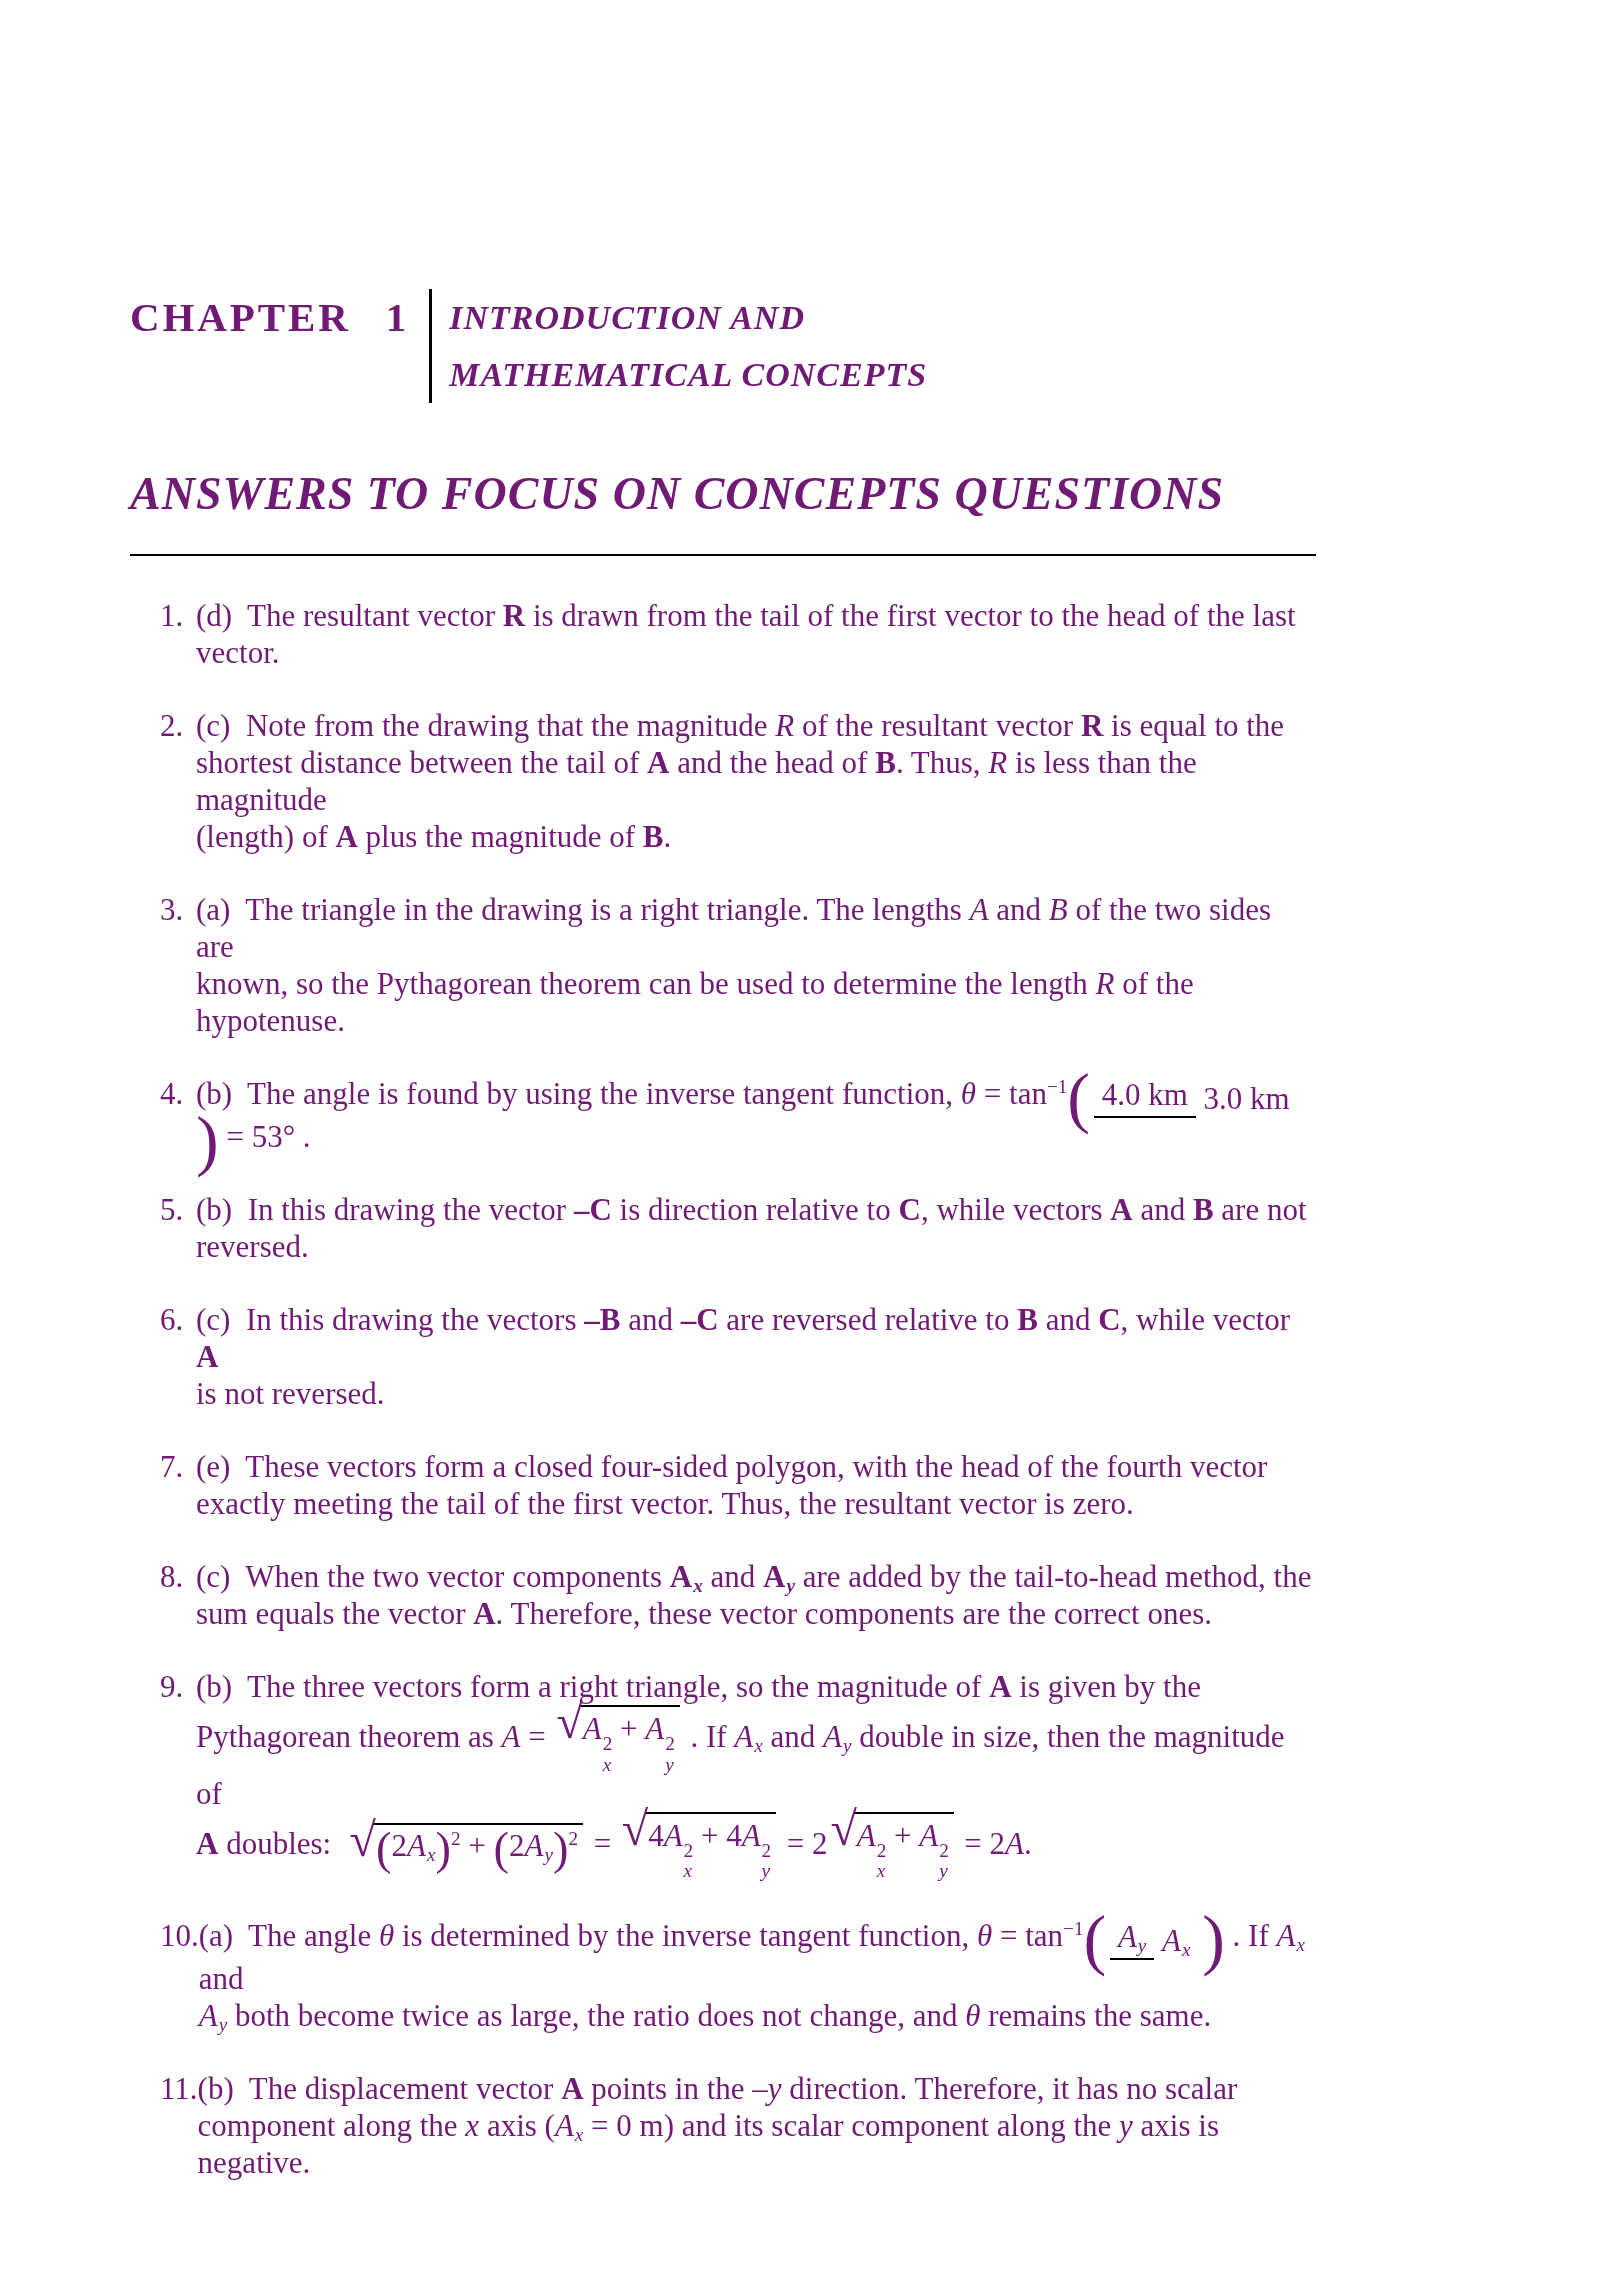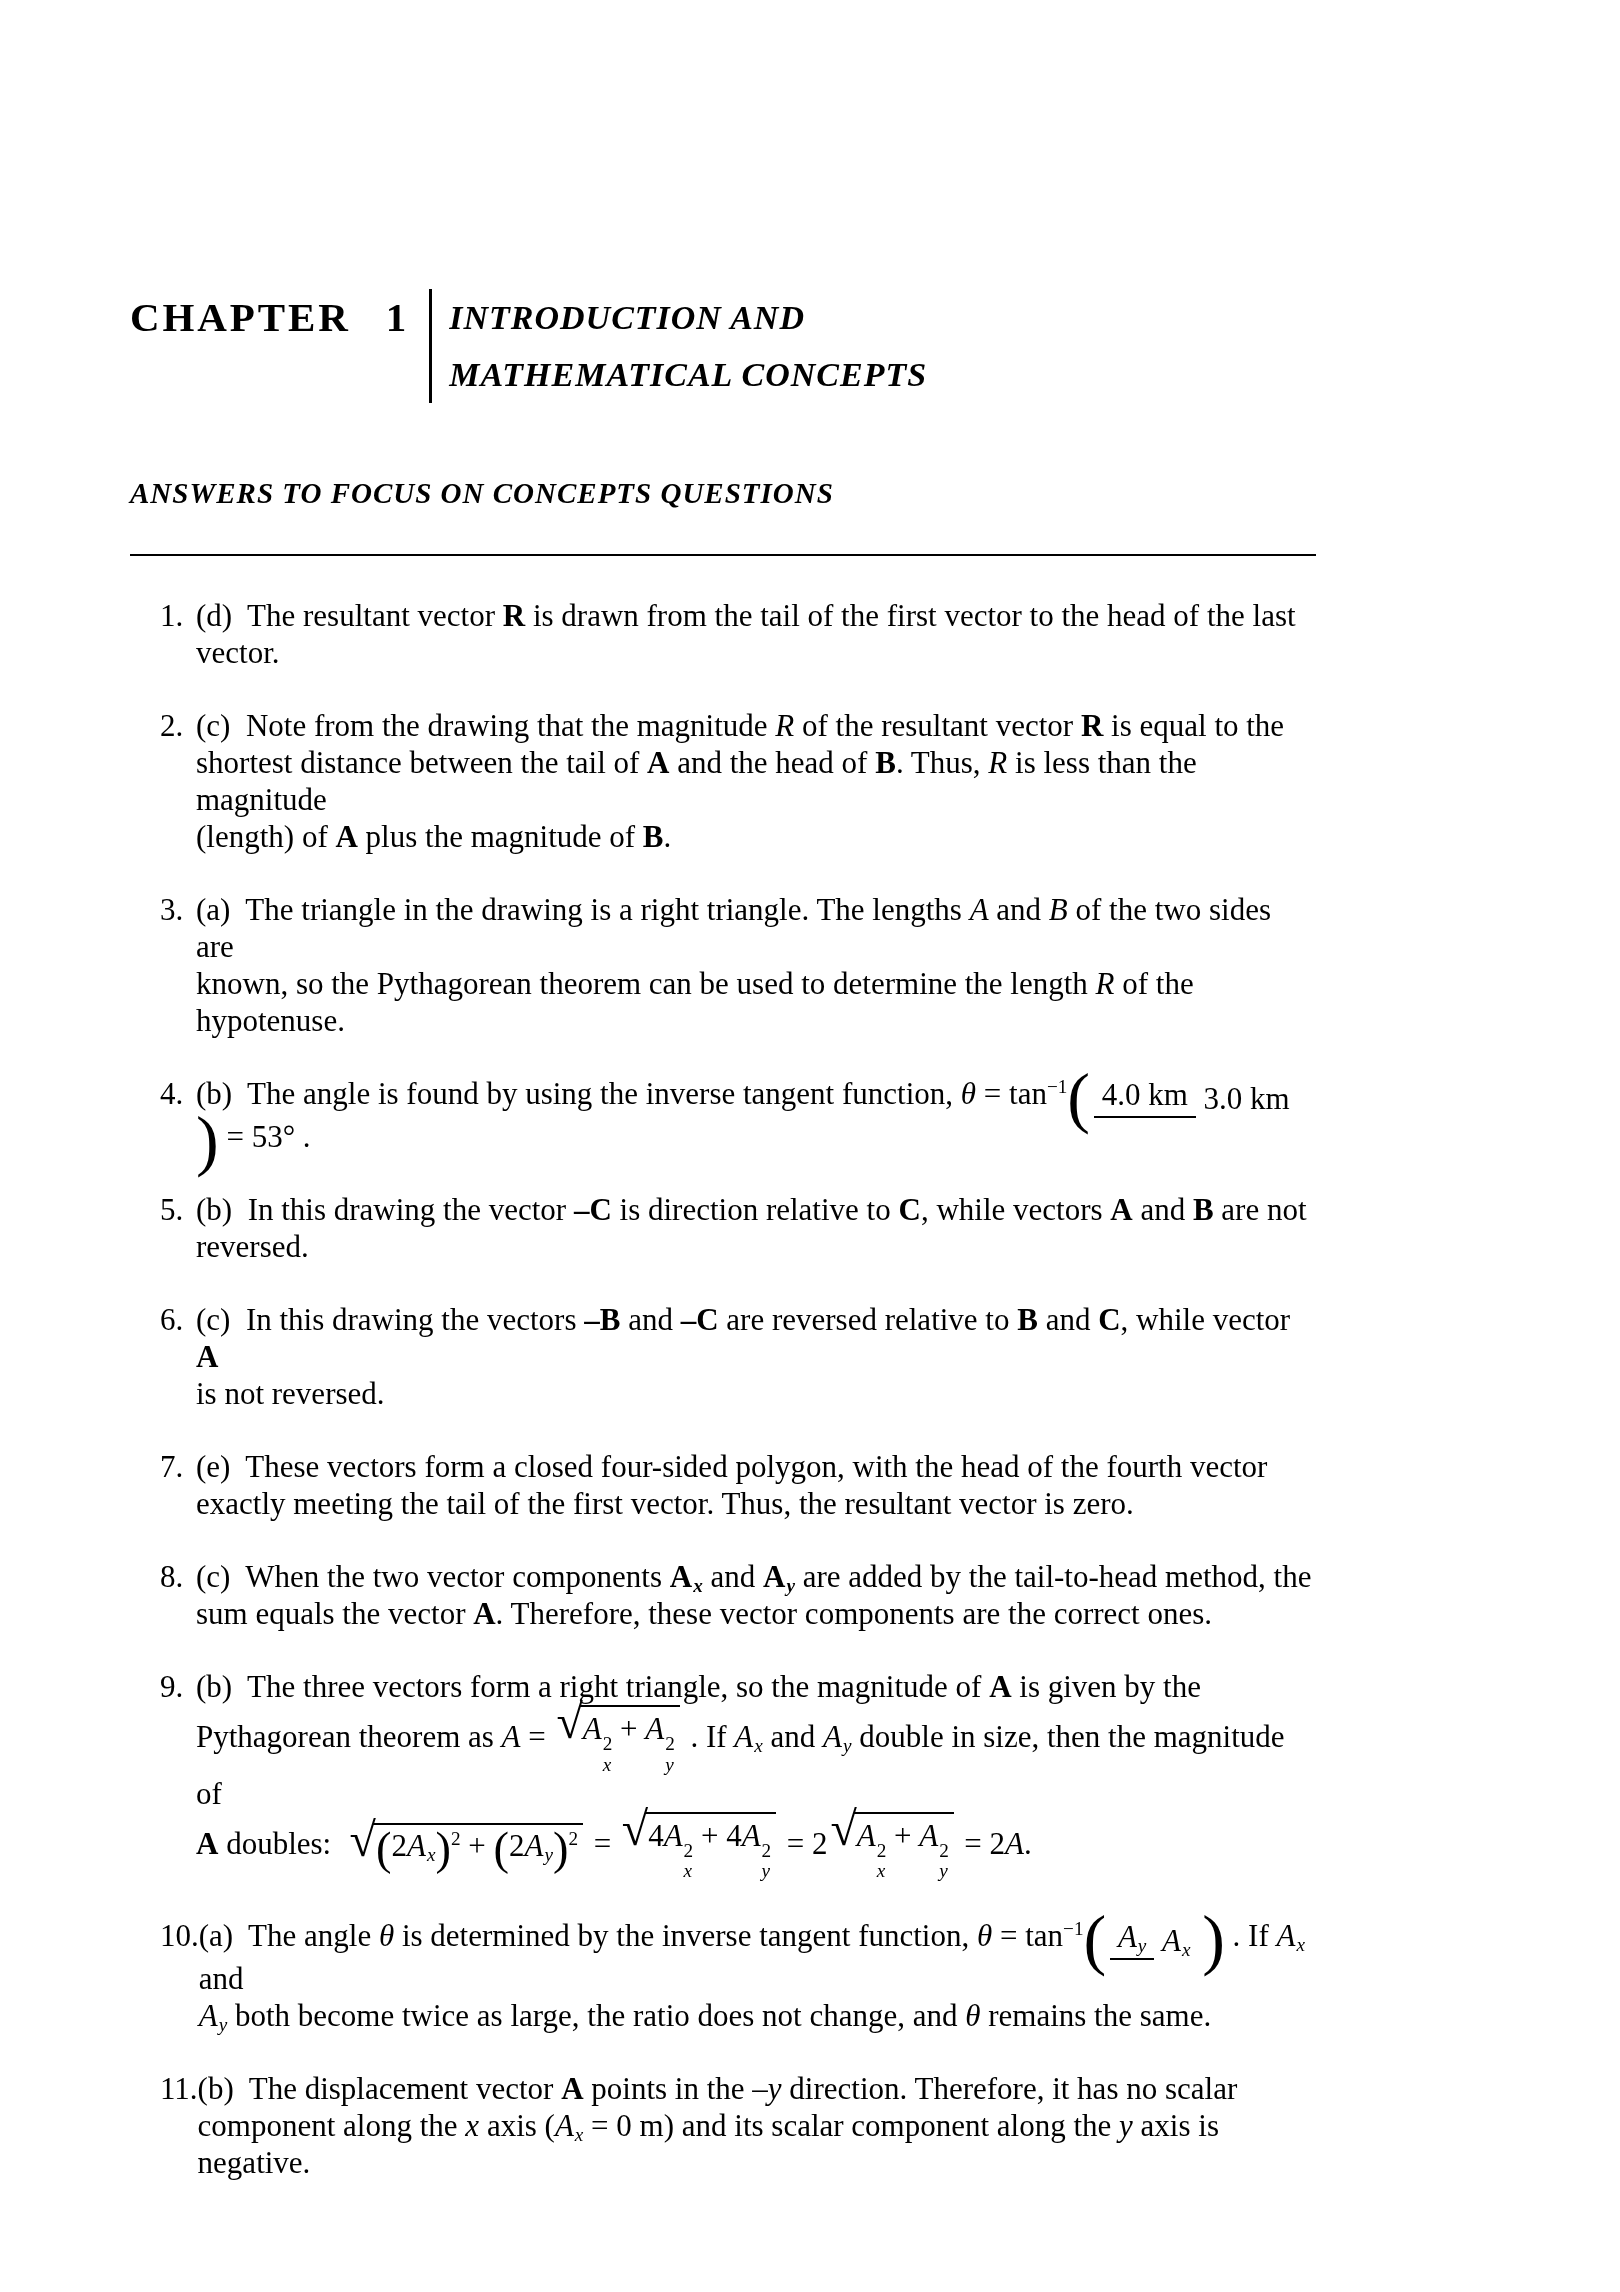--- a/index.html
+++ b/index.html
@@ -1,21 +1,21 @@
 <!DOCTYPE html>
 <html><head>
 <meta charset="utf-8">
 <style>
   html,body{margin:0;padding:0;background:#ffffff;}
   .page{
     position:relative;
     width:1316px;
     height:2293px;
     background:#ffffff;
-    color:#000000;
+    color:#701a75;
     font-family:"Liberation Serif","DejaVu Serif",serif;
     overflow:hidden;
   }
   
   .chapter-header{
     display:flex;
     align-items:stretch;
     padding:289px 0 0 130px;
   }
   .chapter-no{
@@ -38,21 +38,21 @@
     font-style:italic;
     font-size:34px;
     line-height:57px;
     letter-spacing:1px;
   }
   .title-line{display:block;}
   .section-heading{
     margin:69px 0 0 130px;
     font-weight:700;
     font-style:italic;
-    font-size:29px;
+    font-size:46px;
     line-height:43px;
     letter-spacing:1px;
   }
   .rule{
     margin:39px 0 0 130px;
     width:1364px;
     border:0;
     border-top:2.9px solid #000;
     height:0;
   }

